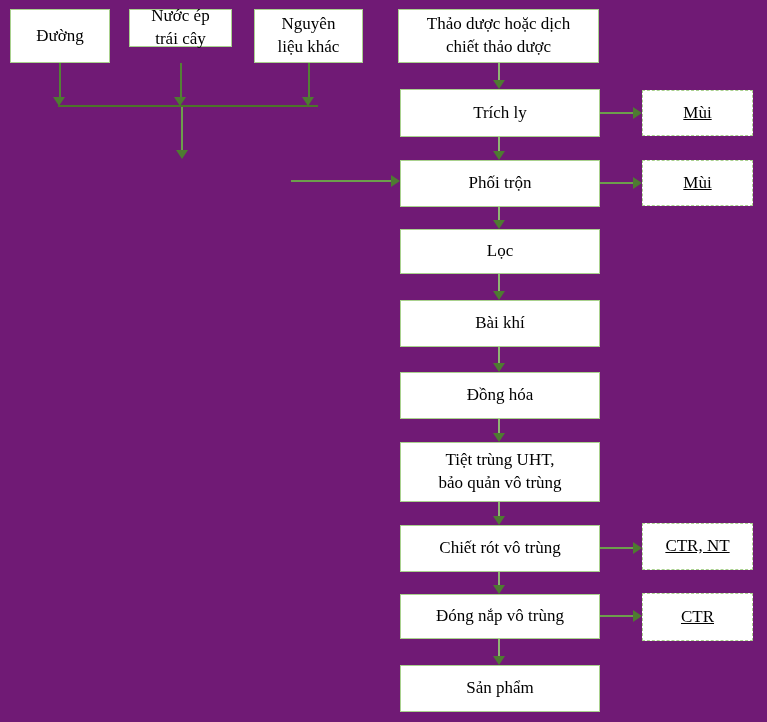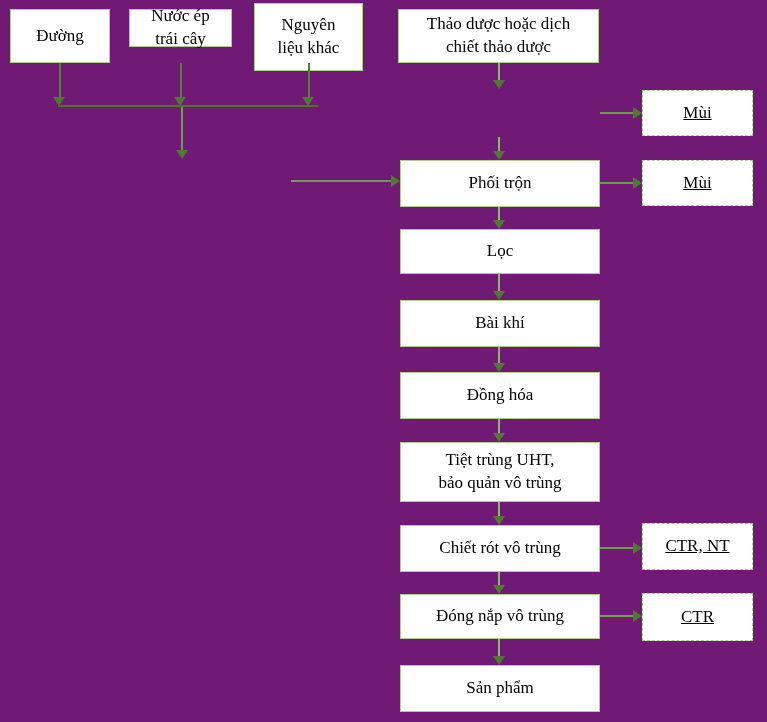--- a/index.html
+++ b/index.html
@@ -67,29 +67,32 @@
 
 <div class="canvas">
 
   <div class="node" style="left:10px;top:9px;width:100px;height:54px">
     <span>Đường</span>
   </div>
   <div class="node" style="left:129px;top:9px;width:103px;height:38px">
     <span>Nước ép
 trái cây</span>
   </div>
-  <div class="node" style="left:254px;top:3px;width:109px;height:68px">
+  <div class="node" style="left:254px;top:9px;width:109px;height:54px">
     <span>Nguyên
 liệu khác</span>
   </div>
   <div class="node" style="left:398px;top:9px;width:201px;height:54px">
     <span>Thảo dược hoặc dịch
 chiết thảo dược</span>
   </div>
 
+  <div class="node" style="left:400px;top:89px;width:200px;height:48px">
+    <span>Trích ly</span>
+  </div>
   <div class="node dashed" style="left:642px;top:90px;width:111px;height:46px">
     <span>Mùi</span>
   </div>
   <div class="node" style="left:400px;top:160px;width:200px;height:47px">
     <span>Phối trộn</span>
   </div>
   <div class="node dashed" style="left:642px;top:160px;width:111px;height:46px">
     <span>Mùi</span>
   </div>
   <div class="node" style="left:400px;top:229px;width:200px;height:45px">

